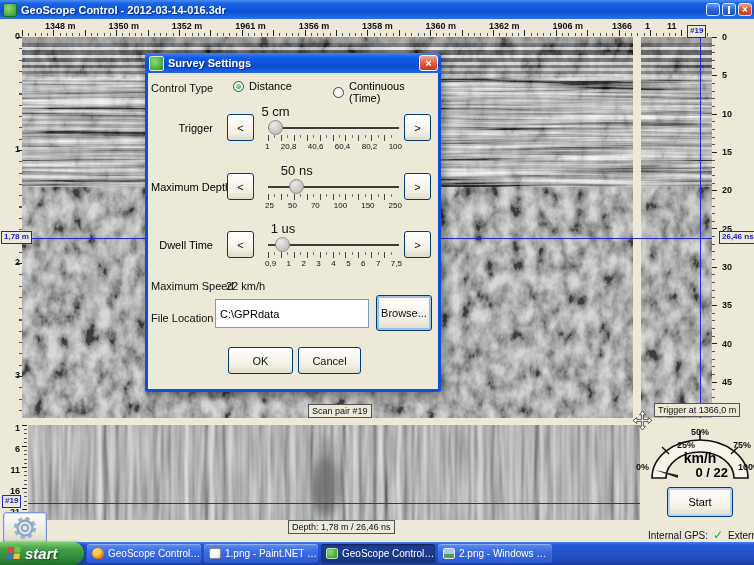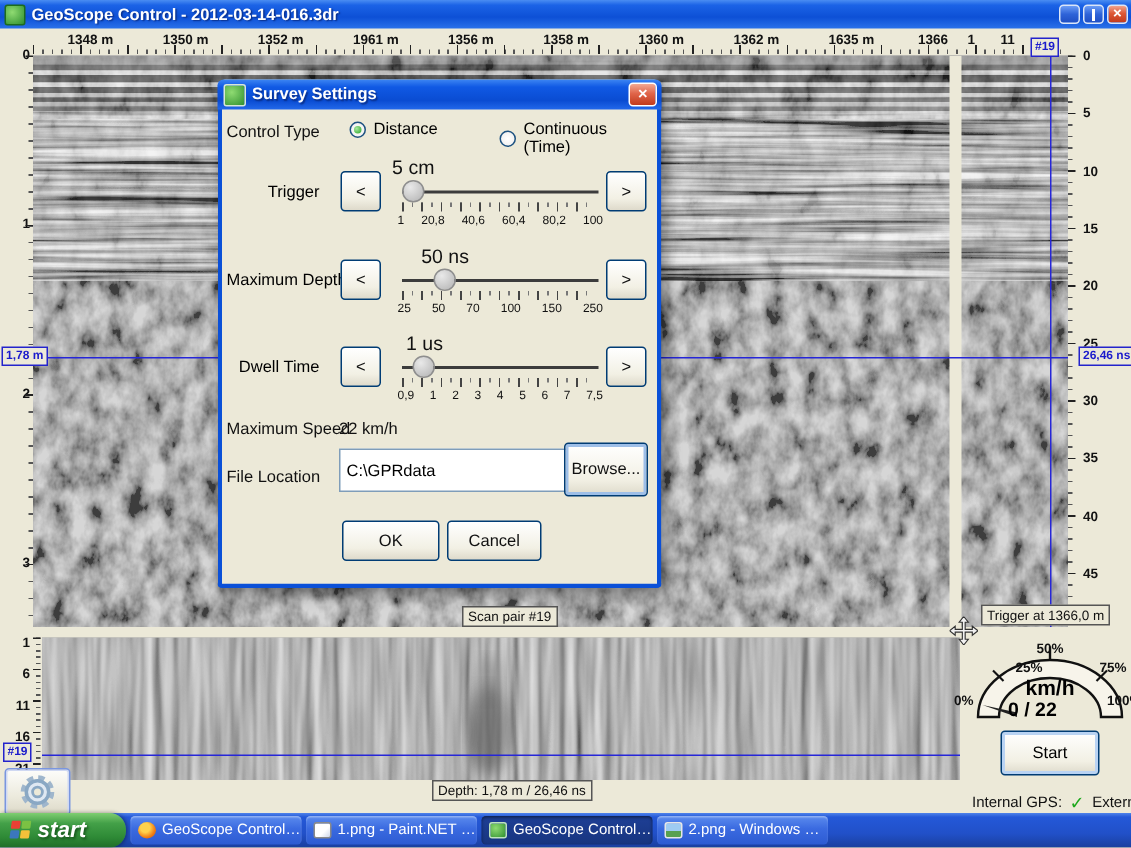--- a/index.html
+++ b/index.html
@@ -58,21 +58,21 @@
     display:flex;align-items:center;justify-content:center;box-shadow:0 0 0 1px #cfd8f2 inset}
   
   .gauge-svg{position:absolute;left:648px;top:410px;z-index:5}
   .gauge-labels span{position:absolute;font-size:9px;font-weight:700;color:#111;z-index:6;white-space:nowrap}
   .gauge-labels span:nth-of-type(1){left:636px;top:444px}
   .gauge-labels span:nth-of-type(2){left:677px;top:422px}
   .gauge-labels span:nth-of-type(3){left:691px;top:409px}
   .gauge-labels span:nth-of-type(4){left:733px;top:422px}
   .gauge-labels span:nth-of-type(5){left:738px;top:444px}
   .gauge-unit{position:absolute;left:672px;top:432px;width:56px;text-align:center;font-size:14px;font-weight:700;z-index:6}
-  .gauge-value{position:absolute;left:672px;top:447px;width:56px;text-align:left;font-size:13px;font-weight:700;z-index:6}
+  .gauge-value{position:absolute;left:672px;top:447px;width:56px;text-align:right;font-size:13px;font-weight:700;z-index:6}
   .start-btn{position:absolute;left:667px;top:469px;width:66px;height:30px;border-radius:3px;border:1px solid #003c74;
     background:linear-gradient(180deg,#fff,#f2f0e4 70%,#dedacb);font-size:11px;z-index:6;
     box-shadow:0 0 0 2px #b9d3f3 inset}
   .gps-row{position:absolute;left:648px;top:510px;display:flex;gap:5px;align-items:center;font-size:10px;color:#111;
     white-space:nowrap;z-index:6}
   .gps-check{color:#1ca81c;font-weight:700;font-size:12px}
   
   .dialog{position:absolute;left:145px;top:35px;width:296px;height:339px;background:#ece9d8;z-index:50;
     border:3px solid #0a50d8;border-top:none;border-radius:5px 5px 3px 3px;box-shadow:3px 4px 10px rgba(0,0,0,.4);
     box-sizing:border-box}
@@ -109,21 +109,21 @@
   .sl-thumb{position:absolute;top:16px;width:15px;height:15px;margin-left:-8px;border-radius:50%;
     background:radial-gradient(circle at 35% 30%,#e9e9e9,#b2b2b2);border:1px solid #8e8e8e;box-sizing:border-box}
   .sl-ticks{position:absolute;top:31px;left:0;right:-4px;height:6px;
     background:repeating-linear-gradient(90deg,#444 0 1px,transparent 1px 12.9px) top left/100% 6px no-repeat,
                repeating-linear-gradient(90deg,#777 0 1px,transparent 1px 6.45px) top left/100% 3px no-repeat}
   .sl-labels{position:absolute;top:38px;left:-3px;right:-9px;display:flex;justify-content:space-between}
   .sl-labels span{font-size:8px;color:#111;white-space:nowrap}
   .speed-label{top:227px}
   .speed-value{position:absolute;left:78px;top:227px;font-size:11px;color:#111}
   .file-label{top:259px}
-  .file-input{position:absolute;left:78px;top:246px;width:144px;height:27px;border:1px solid #7f9db9;
+  .file-input{position:absolute;left:67px;top:246px;width:144px;height:27px;border:1px solid #7f9db9;
     background:#fff;font-size:11px;padding:0 4px;font-family:"Liberation Sans","DejaVu Sans",sans-serif}
   .browse-btn{position:absolute;left:228px;top:242px;width:56px;height:36px;box-shadow:0 0 0 2px #9ebfe8 inset}
   .ok-btn{position:absolute;left:80px;top:294px;width:65px;height:27px}
   .cancel-btn{position:absolute;left:150px;top:294px;width:63px;height:27px}
   
   .taskbar{position:absolute;left:0;top:542px;width:754px;height:23px;z-index:70;display:flex;align-items:stretch;
     background:linear-gradient(180deg,#4f83ea 0%,#2458d8 12%,#2150c8 60%,#1a3f9e 100%)}
   .start-button{width:78px;flex:none;display:flex;align-items:center;gap:4px;padding-left:6px;color:#fff;
     font-size:15px;font-weight:700;font-style:italic;text-shadow:1px 1px 2px #14501a;border-radius:0 11px 11px 0;
     background:linear-gradient(180deg,#7fce71 0%,#43a048 30%,#2e8a36 70%,#1f6e28 100%);
@@ -211,21 +211,21 @@
   <div class="top-meters">
 
   <span>1348 m</span>
       <span>1350 m</span>
       <span>1352 m</span>
       <span>1961 m</span>
       <span>1356 m</span>
       <span>1358 m</span>
       <span>1360 m</span>
       <span>1362 m</span>
-      <span>1635 m</span>
+      <span>1906 m</span>
     </div>
   <div class="seg-labels">
 
   <span>1366</span>
       <span>1</span>
       <span>11</span>
     </div>
   <div class="marker-box" style="left:687px;top:7px">#19</div>
   <div class="top-ticks"></div>
 

